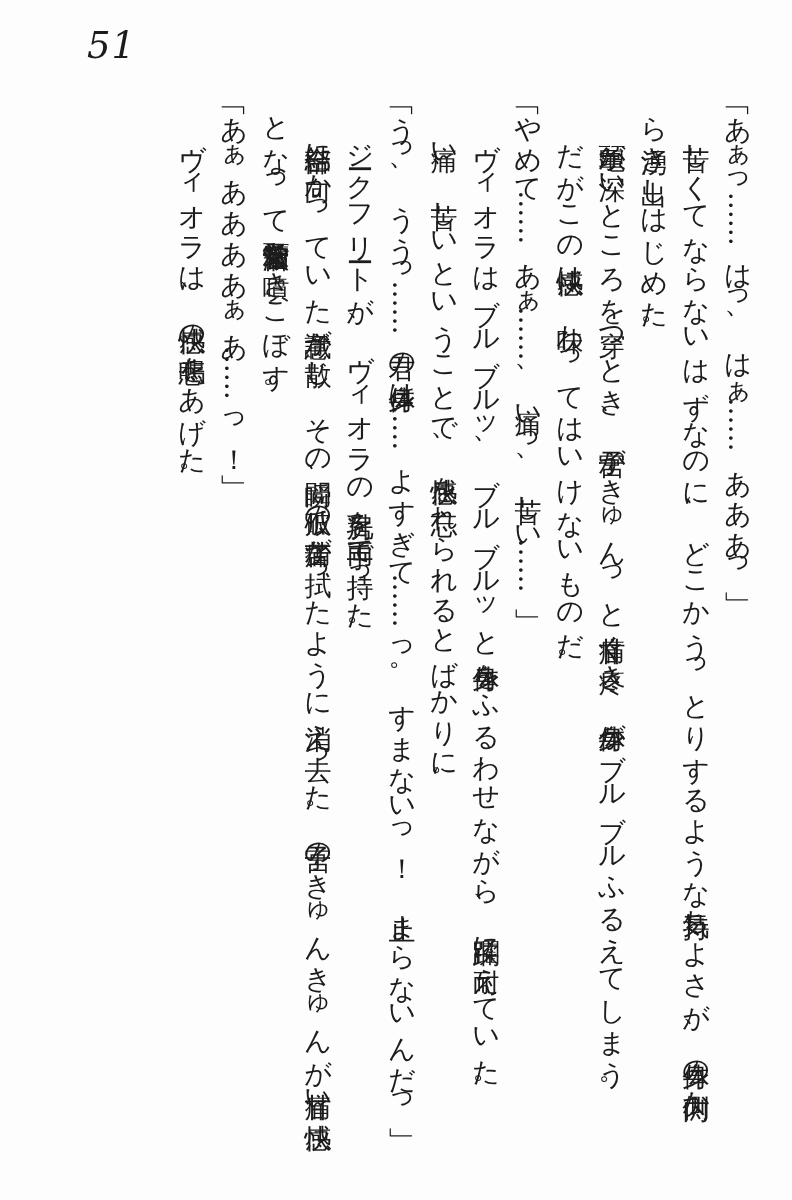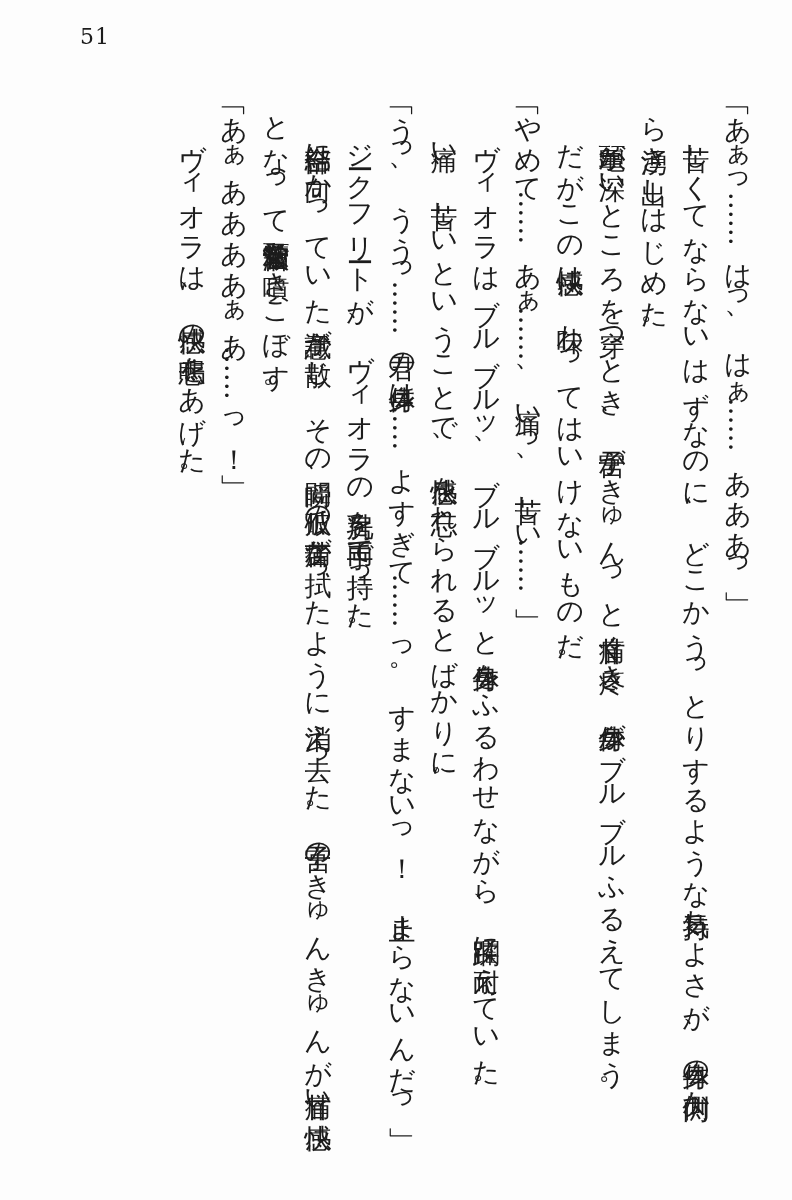--- a/index.html
+++ b/index.html
@@ -13,23 +13,24 @@
     overflow: hidden;
     background: var(--paper, #fdfdfd);
   }
   .page {
     position: absolute;
     inset: 0;
   }
   .page-number {
     position: absolute;
     top: 24px;
-    left: 80px;
+    left: 87px;
     font-family: "DejaVu Serif", "Liberation Serif", serif;
-    font-size: 22px;
+    font-style: italic;
+    font-size: 37px;
     letter-spacing: 1px;
     color: var(--ink, #1c1c1c);
   }
   .text-block {
     position: absolute;
     top: 98px;
     right: 33px;
     height: 1026px;
     writing-mode: vertical-rl;
     text-orientation: mixed;

